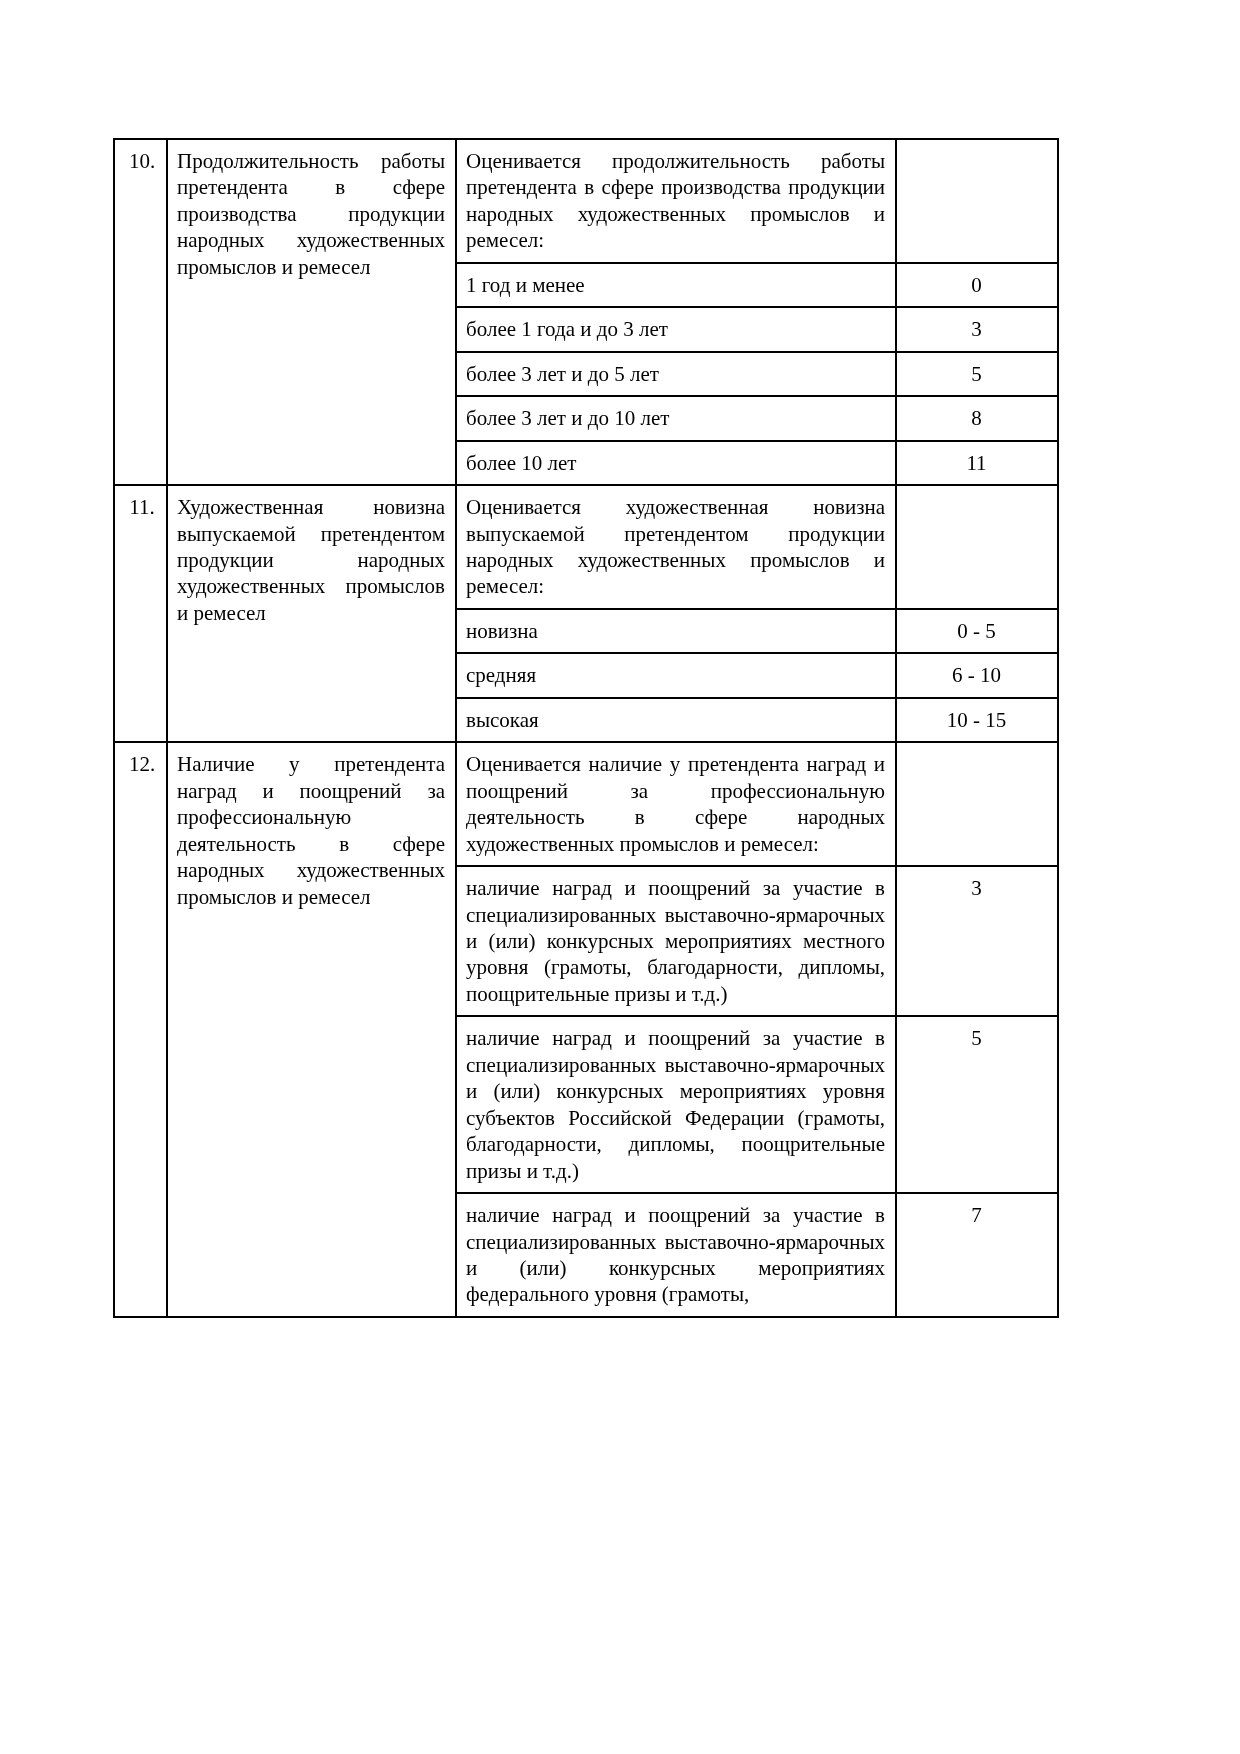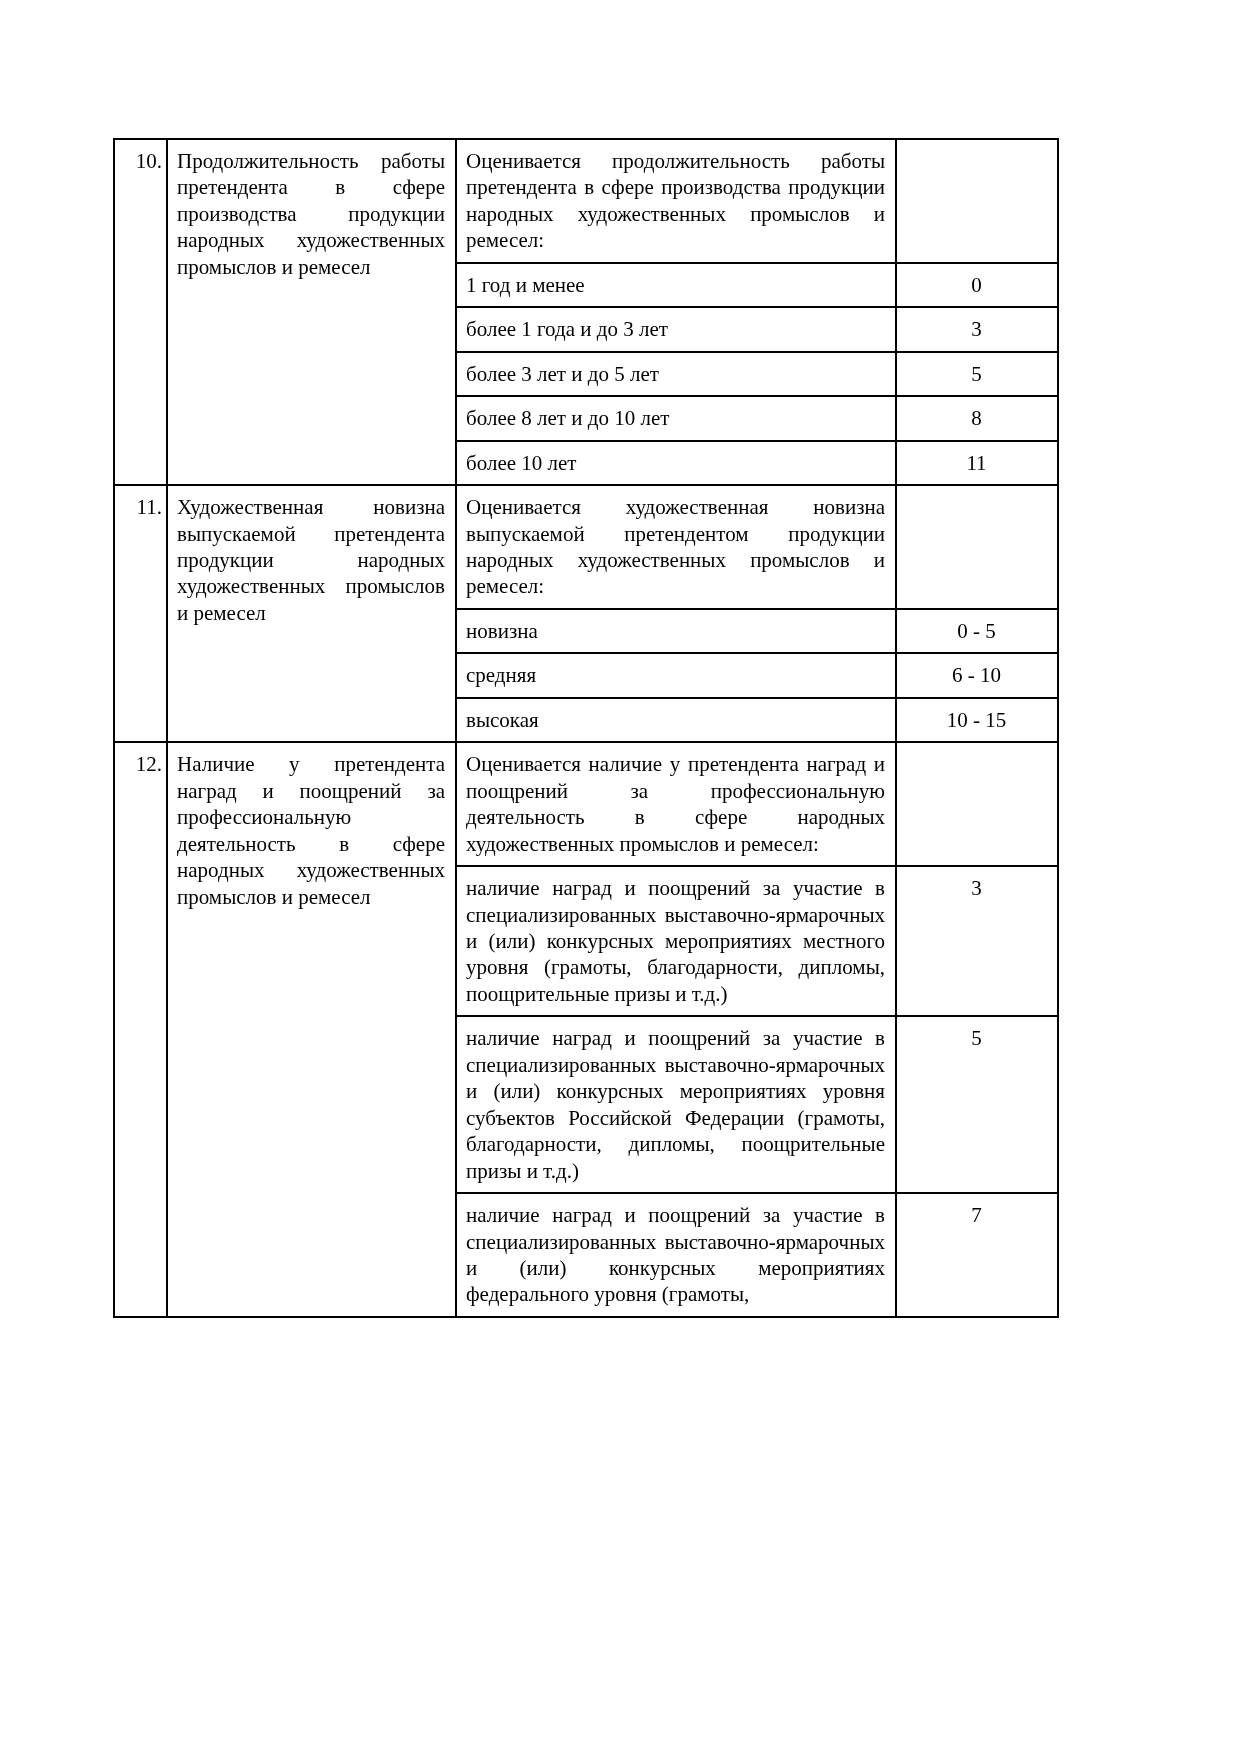--- a/index.html
+++ b/index.html
@@ -27,21 +27,21 @@
   }
   td {
     border: 2px solid #000000;
     vertical-align: top;
     font-size: 21px;
     line-height: 1.26;
     padding: 8px 10px 8px 9px;
     word-wrap: break-word;
   }
   td.num {
-    text-align: right;
+    text-align: center;
     padding-left: 7px;
     padding-right: 4px;
   }
   td.crit  { text-align: justify; }
   td.desc  { text-align: justify; }
   td.score { text-align: center; }
   tr.opt-single td { height: 29px; }
   td.hdr-empty { border-bottom: 2px solid #000; }
 </style>
 </head>
@@ -69,31 +69,31 @@
     </tr>
     <tr class="opt-single">
       <td class="desc">более 1 года и до 3 лет</td>
       <td class="score">3</td>
     </tr>
     <tr class="opt-single">
       <td class="desc">более 3 лет и до 5 лет</td>
       <td class="score">5</td>
     </tr>
     <tr class="opt-single">
-      <td class="desc">более 8 лет и до 10 лет</td>
+      <td class="desc">более 3 лет и до 10 лет</td>
       <td class="score">8</td>
     </tr>
     <tr class="opt-single">
       <td class="desc">более 10 лет</td>
       <td class="score">11</td>
     </tr>
 
     <tr>
       <td class="num" rowspan="4">11.</td>
-      <td class="crit" rowspan="4">Художественная новизна выпускаемой претендента продукции народных художественных промыслов и ремесел</td>
+      <td class="crit" rowspan="4">Художественная новизна выпускаемой претендентом продукции народных художественных промыслов и ремесел</td>
       <td class="desc">Оценивается художественная новизна выпускаемой претендентом продукции народных художественных промыслов и ремесел:</td>
       <td class="score hdr-empty"></td>
     </tr>
     <tr class="opt-single">
       <td class="desc">новизна</td>
       <td class="score">0 - 5</td>
     </tr>
     <tr class="opt-single">
       <td class="desc">средняя</td>
       <td class="score">6 - 10</td>

